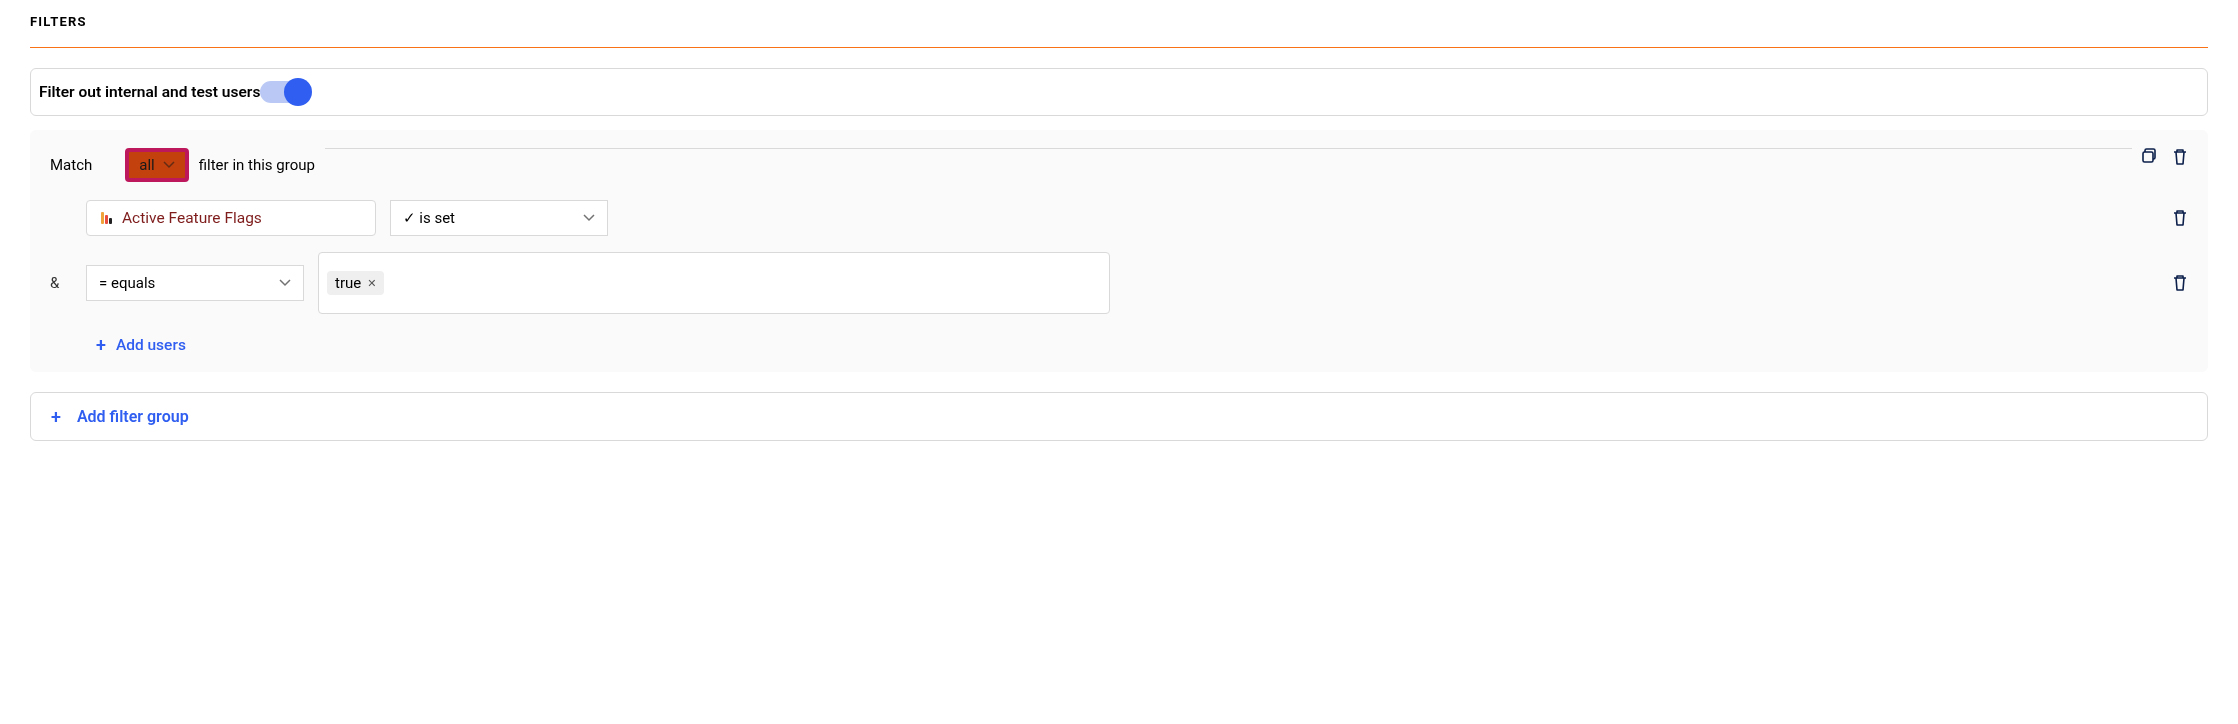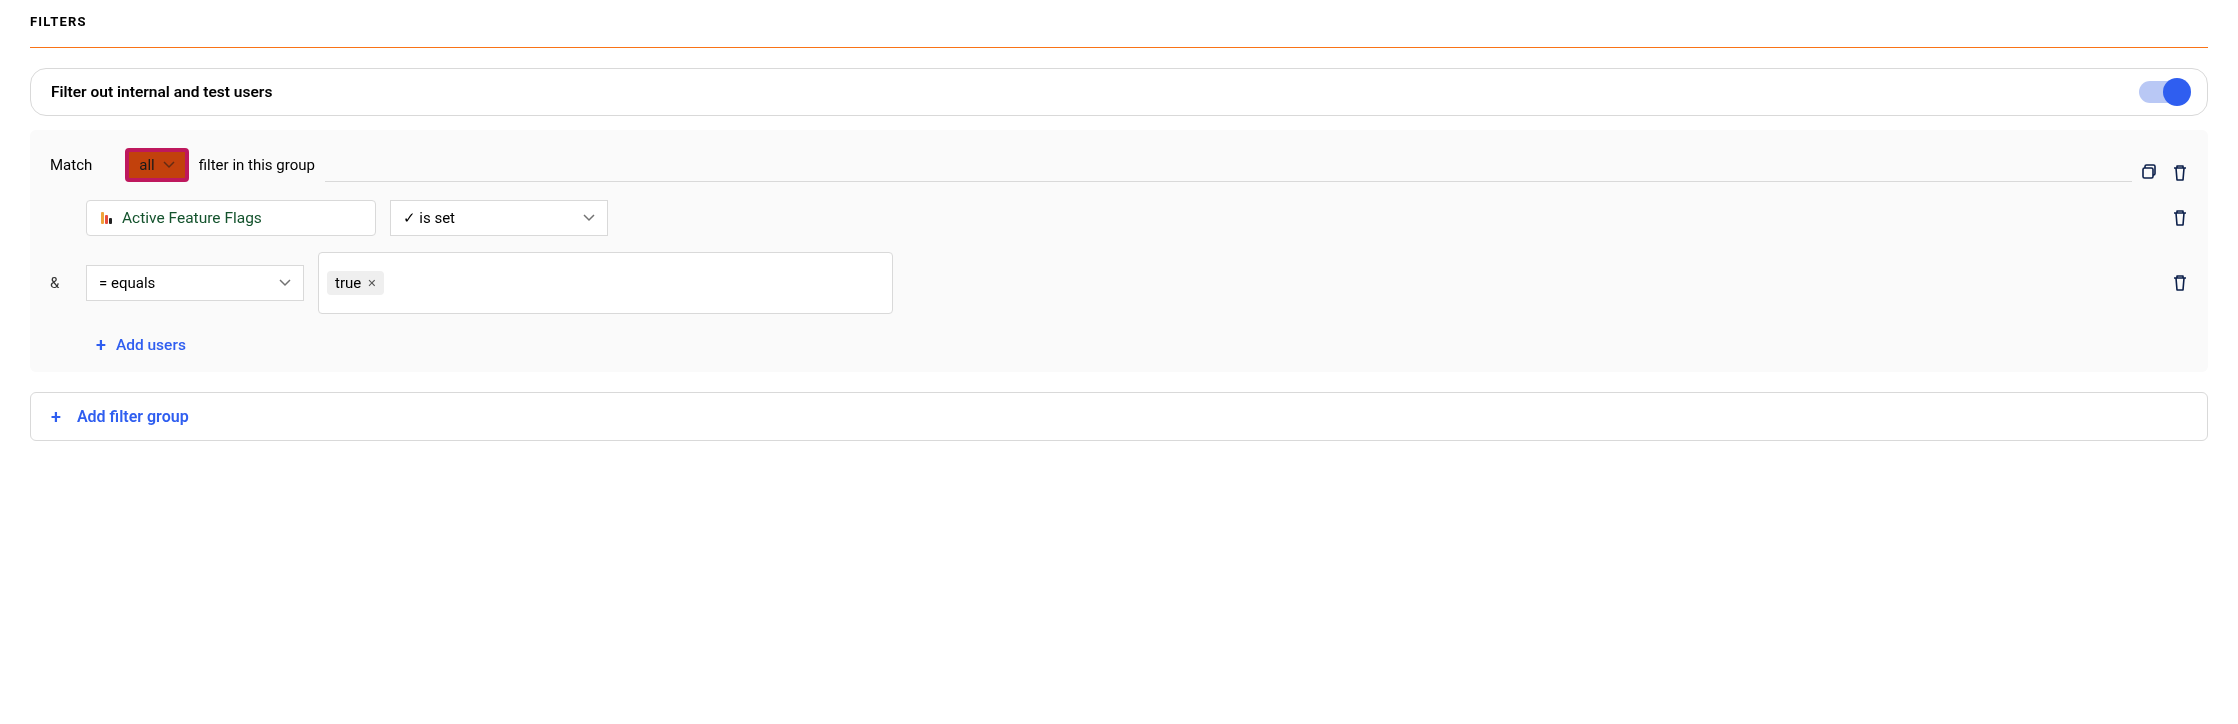--- a/index.html
+++ b/index.html
@@ -17,25 +17,24 @@
     letter-spacing: 1.2px;
     text-transform: uppercase;
     color: #000;
     padding-bottom: 18px;
     border-bottom: 1px solid #f97316;
     margin-bottom: 20px;
   }
 
   .toggle-card {
     border: 1px solid #d9d9d9;
-    border-radius: 16px;
-    padding: 12px 20px;
-    display: flex;
-    align-items: center;
-    justify-content: space-between;
+    border-radius: 6px;
+    padding: 12px 8px;
+    display: flex;
+    align-items: center;
     background: #fff;
   }
   .toggle-card-label {
     font-size: 15.5px;
     font-weight: 600;
     color: #000;
   }
 
   .switch {
     position: relative;
@@ -60,21 +59,21 @@
 
   .filter-group {
     margin-top: 14px;
     background: #fafafa;
     border-radius: 6px;
     padding: 18px 20px 18px 20px;
   }
 
   .group-header {
     display: flex;
-    align-items: flex-end;
+    align-items: flex-start;
     gap: 10px;
     margin-bottom: 18px;
   }
   .group-header-left {
     display: flex;
     align-items: center;
     gap: 10px;
     flex: 0 0 auto;
   }
   .group-header-label {
@@ -129,21 +128,21 @@
     display: inline-flex;
     align-items: center;
     gap: 10px;
     background: #fff;
     border: 1px solid #d9d9d9;
     border-radius: 4px;
     padding: 8px 14px;
     min-width: 290px;
     font-size: 15.5px;
     cursor: pointer;
-    color: #14532d;
+    color: #7f1d1d;
   }
 
   .ph-flag {
     display: inline-flex;
     align-items: flex-end;
     gap: 1px;
   }
   .ph-flag span {
     display: inline-block;
     width: 3px;
@@ -167,21 +166,21 @@
   .op-btn .chev { opacity: 0.55; }
 
   .value-box {
     display: inline-flex;
     align-items: center;
     gap: 6px;
     background: #fff;
     border: 1px solid #d9d9d9;
     border-radius: 4px;
     padding: 18px 8px;
-    width: 575px;
+    width: 792px;
     min-height: 40px;
     cursor: text;
   }
   .value-chip {
     display: inline-flex;
     align-items: center;
     gap: 6px;
     background: #efefef;
     border-radius: 4px;
     padding: 3px 8px;

